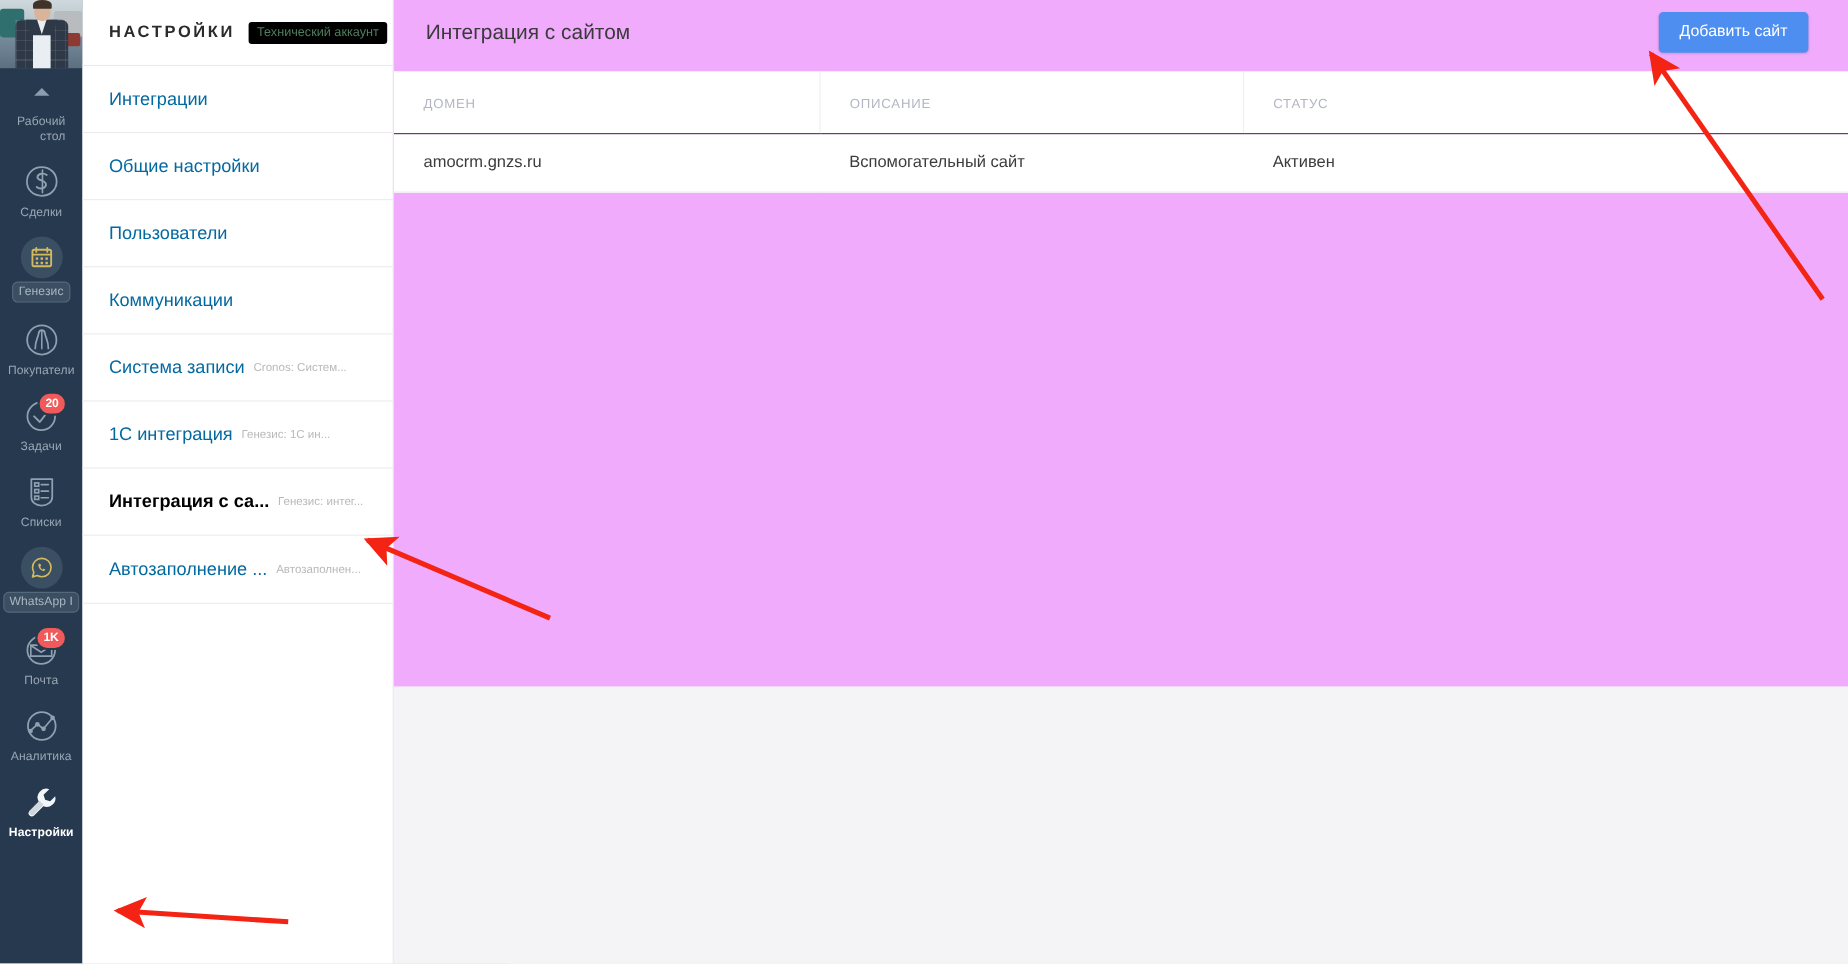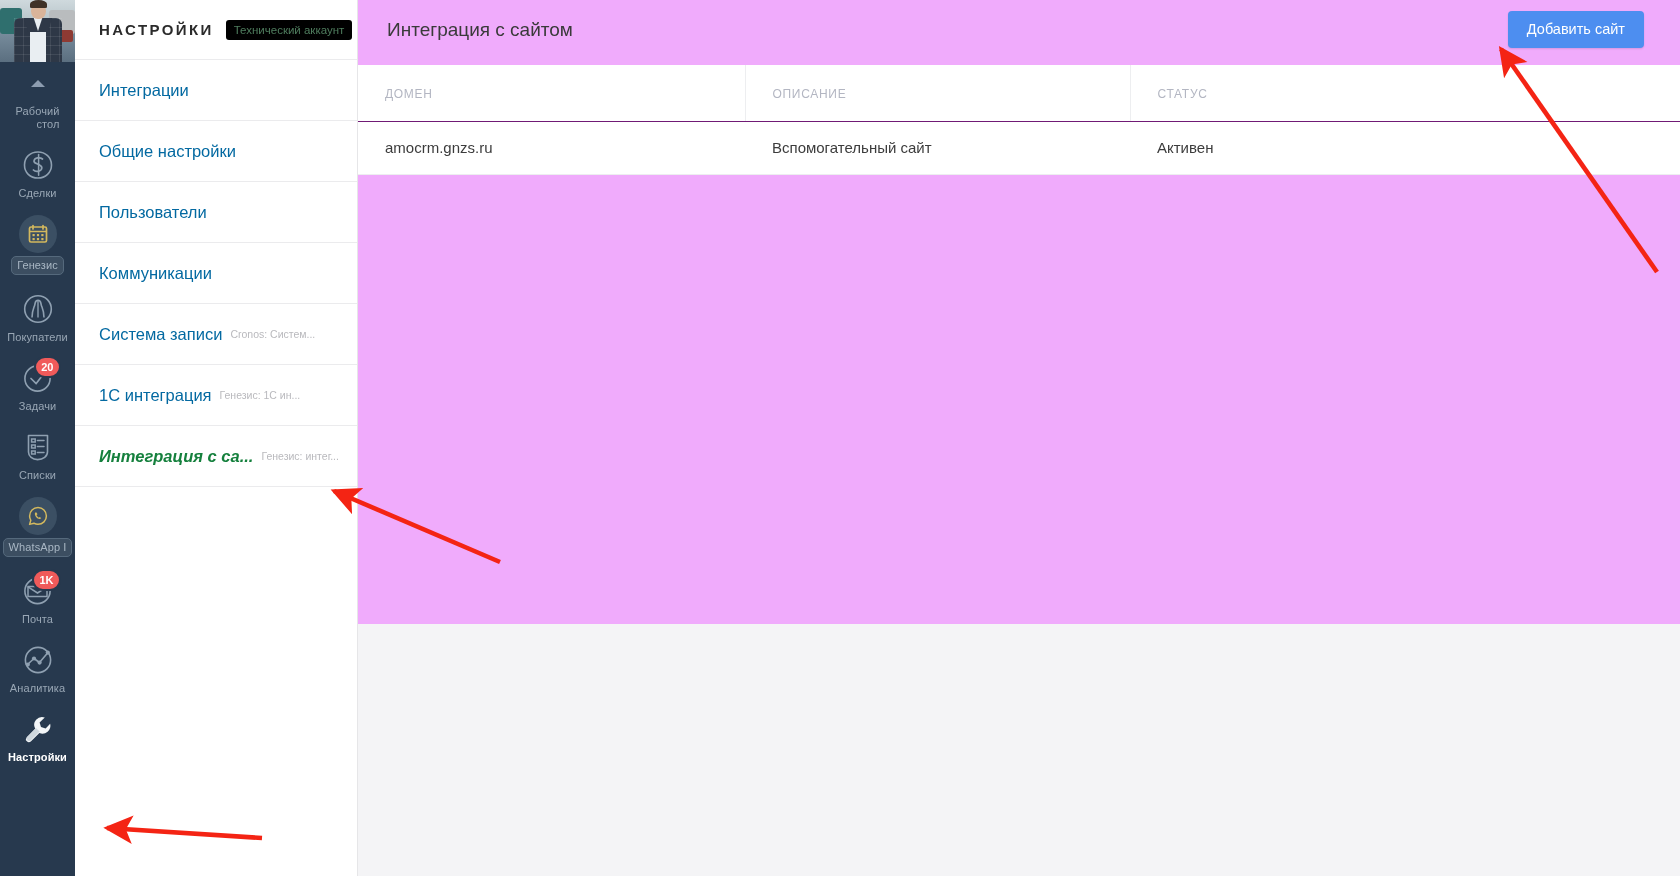--- a/index.html
+++ b/index.html
@@ -105,21 +105,21 @@
   .menu-list { border-top:1px solid #ebebed; }
   .menu-item {
     height: 61px; display:flex; align-items:center; padding: 0 16px 0 24px;
     border-bottom:1px solid #ebebed; cursor:pointer; gap: 8px;
   }
   .menu-item:last-child { border-bottom: 1px solid #ebebed; }
   .menu-main {
     font-size: 16.5px; color:#0369a1; white-space:nowrap;
     overflow:hidden; text-overflow:ellipsis;
   }
-  .menu-item.selected .menu-main { color:#15803d; font-weight:bold;font-style:italic; }
+  .menu-item.selected .menu-main { color:#000000; font-weight:bold; }
   .menu-sub {
     font-size: 10.5px; color:#b9b9bd; white-space:nowrap;
     overflow:hidden; text-overflow:ellipsis; max-width: 86px;
   }
   .menu-gap { height: 1px; }
 
   
   .main {
     flex: 1 1 auto; height:624px; background:#f0abfc;
     position:relative; overflow:hidden;
@@ -339,20 +339,24 @@
       </div>
       <div class="menu-item">
         <span class="menu-main">1С интеграция</span>
         <span class="menu-sub">Генезис: 1С ин...</span>
       </div>
       <div class="menu-item selected">
         <span class="menu-main">Интеграция с са...</span>
         <span class="menu-sub">Генезис: интег...</span>
       </div>
       <div class="menu-gap"></div>
+      <div class="menu-item">
+        <span class="menu-main">Автозаполнение ...</span>
+        <span class="menu-sub">Автозаполнен...</span>
+      </div>
     </div>
   </div>
 
   <div class="main">
     <div class="main-head">
       <div class="page-title">Интеграция с сайтом</div>
       <button class="add-btn">Добавить сайт</button>
     </div>
 
     <div class="table-wrap">

